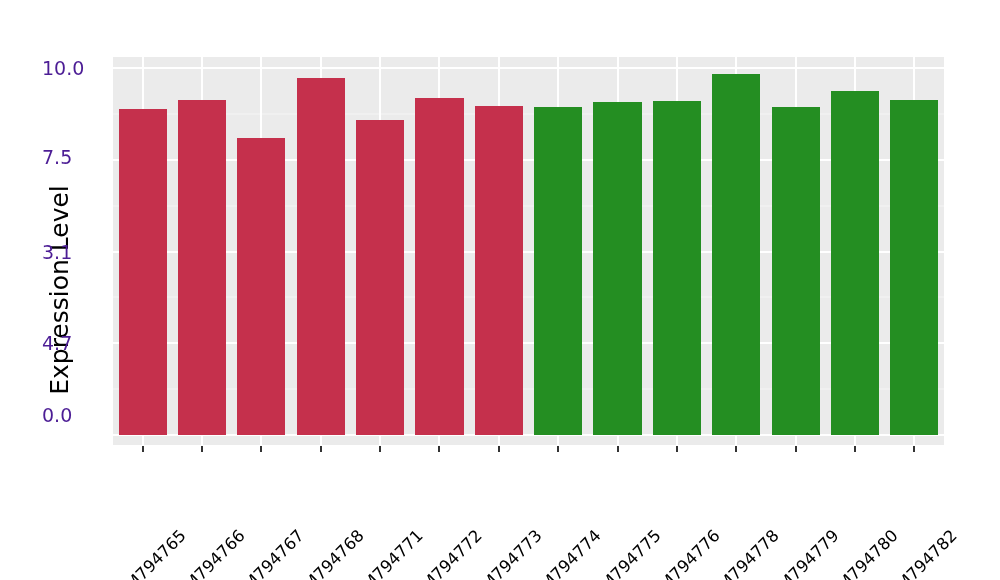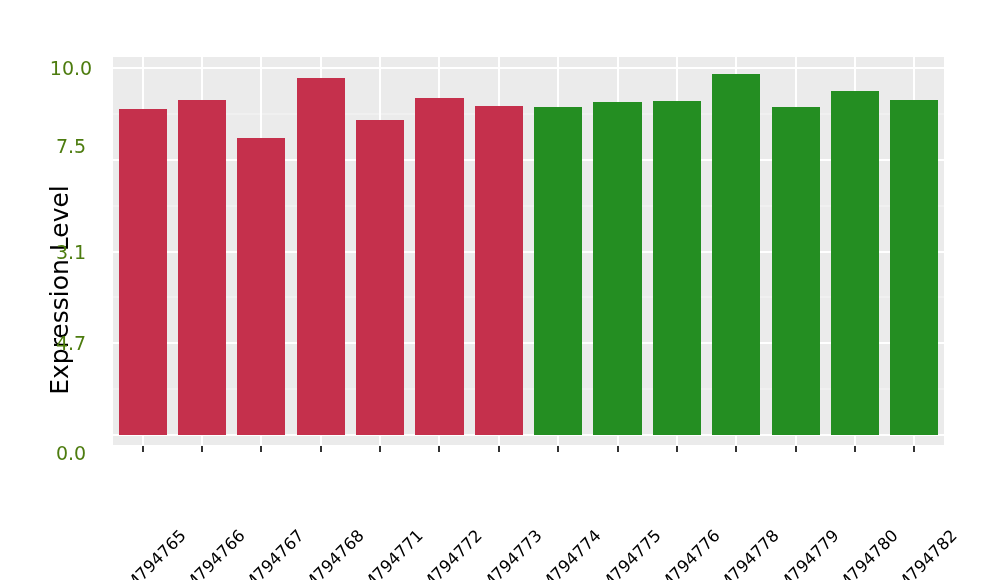--- a/index.html
+++ b/index.html
@@ -37,23 +37,23 @@
     color: #000000;
     letter-spacing: 0px;
     white-space: nowrap;
   }
 
   
   .y-tick-label {
     position: absolute;
     right: 0;
     width: 58px;
-    text-align: center;
+    text-align: left;
     font-size: 19px;
-    color: #4d7c0f;
+    color: #4c1d95;
     line-height: 1;
     transform: translateY(-50%);
   }
   .y-ticks-wrap {
     position: absolute;
     left: 42px;
     top: 0;
     width: 58px;
     height: 580px;
   }
@@ -131,27 +131,27 @@
   }
 </style>
 </head>
 <body>
 
 <div id="chart-root">
 
   <div class="y-axis-title">Expression Level</div>
 
   <div class="y-ticks-wrap" id="y-ticks">
-      <div class="y-tick-label" style="top: 453px;">0.0</div>
+      <div class="y-tick-label" style="top: 415px;">0.0</div>
       <div class="y-tick-mark" style="top: 435px;"></div>
       <div class="y-tick-label" style="top: 343.25px;">4.7</div>
       <div class="y-tick-mark" style="top: 343.25px;"></div>
       <div class="y-tick-label" style="top: 251.5px;">3.1</div>
       <div class="y-tick-mark" style="top: 251.5px;"></div>
-      <div class="y-tick-label" style="top: 146px;">7.5</div>
+      <div class="y-tick-label" style="top: 157px;">7.5</div>
       <div class="y-tick-mark" style="top: 159.75px;"></div>
       <div class="y-tick-label" style="top: 68px;">10.0</div>
       <div class="y-tick-mark" style="top: 68px;"></div>
     </div>
 
   <div class="panel" id="panel">
       <div class="grid-minor-h" style="top: 332.125px;"></div>
       <div class="grid-minor-h" style="top: 240.375px;"></div>
       <div class="grid-minor-h" style="top: 148.625px;"></div>
       <div class="grid-minor-h" style="top: 56.875px;"></div>

